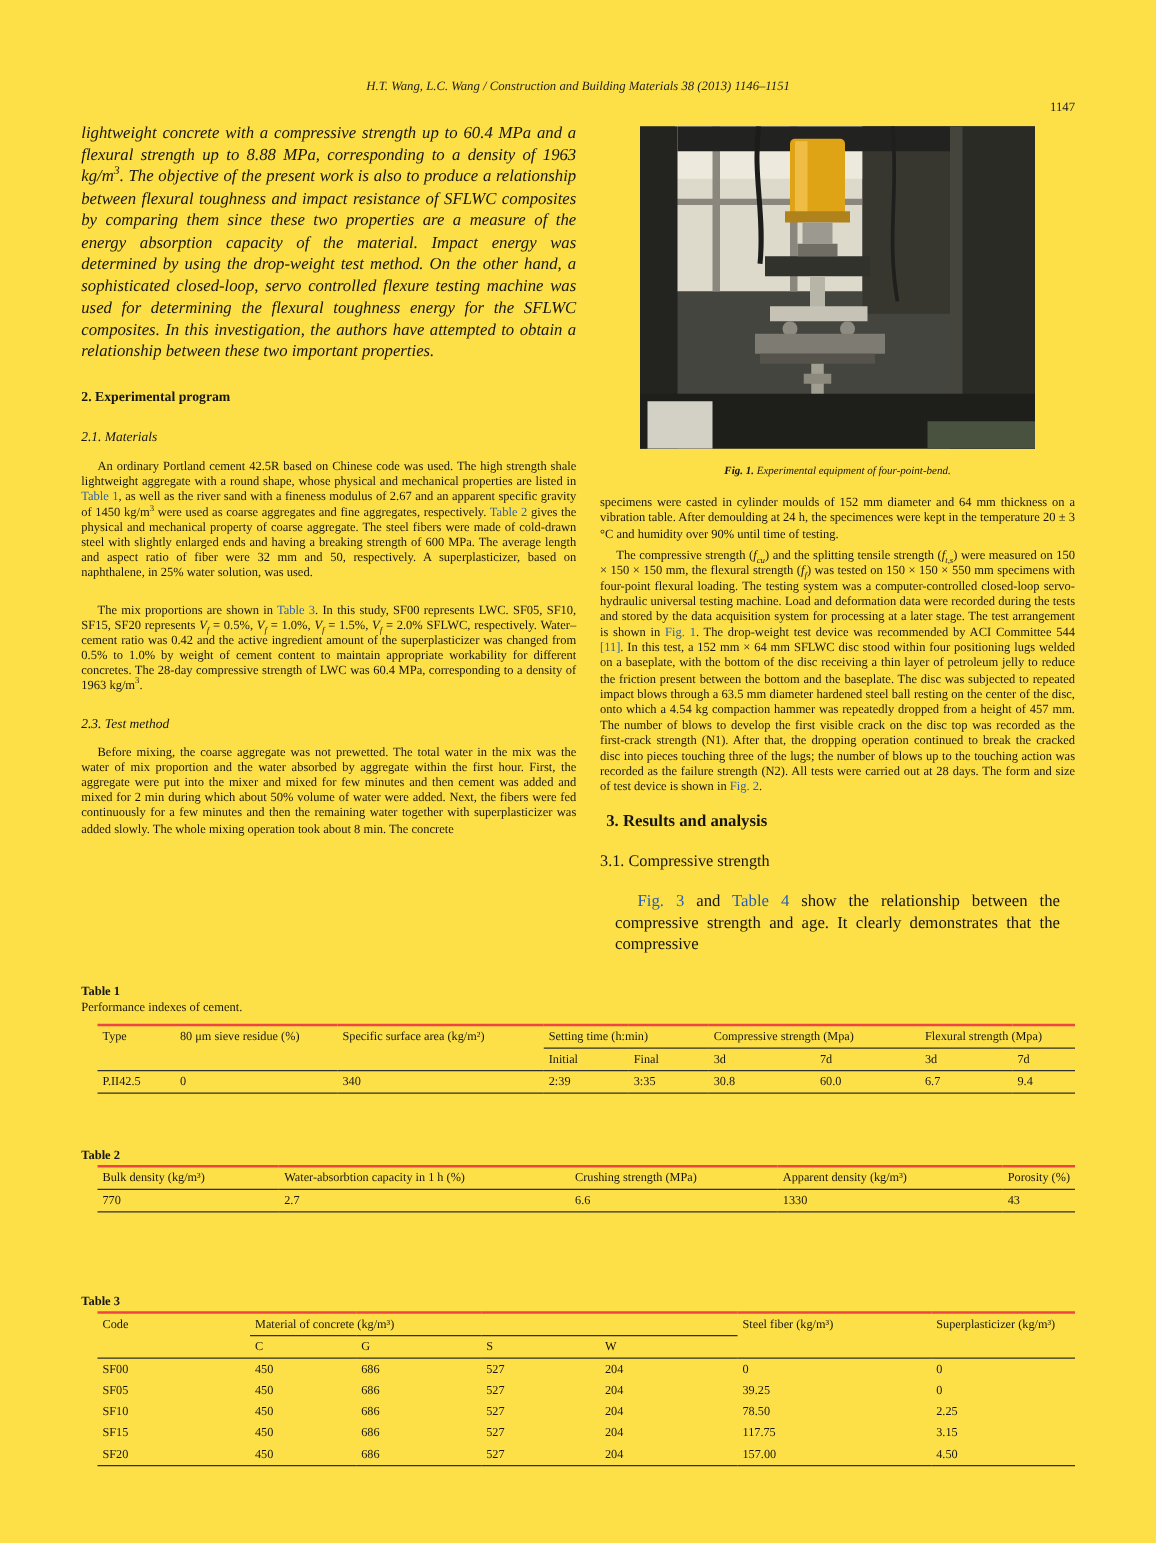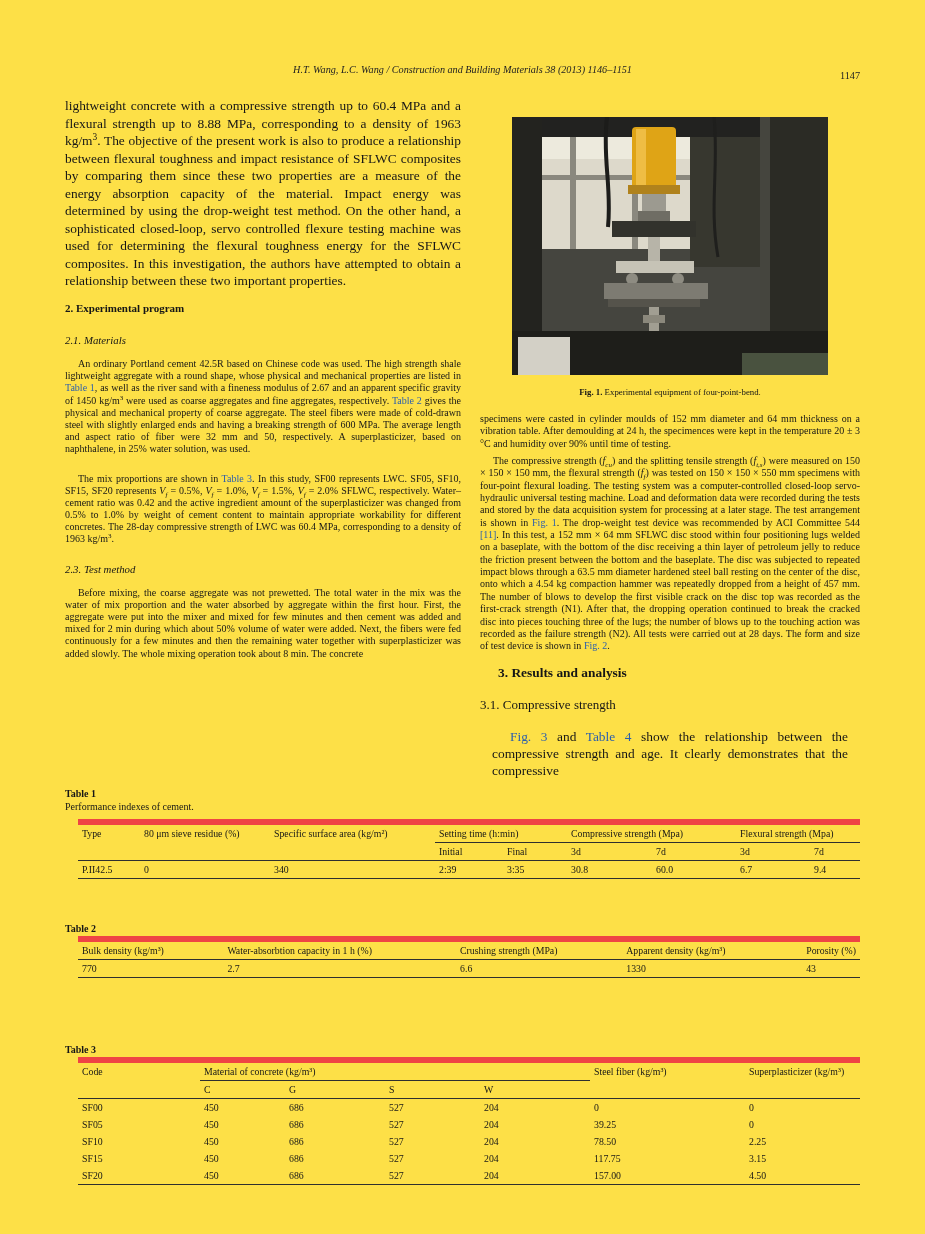--- a/index.html
+++ b/index.html
@@ -12,47 +12,47 @@
   .ref  { color:var(--link); }
   .i    { font-style:italic; }
   .b    { font-weight:bold; }
   .sup  { font-size:0.7em; vertical-align:super; line-height:0; }
   .isub { font-style:italic; font-size:0.7em; vertical-align:sub; line-height:0; }
 
   
   .running-head { position:absolute; top:64px; left:65px; width:795px;
                   font-size:10.2px; font-style:italic; color:#222; }
   .running-head .citation { text-align:center; }
-  .running-head .pagenum  { position:absolute; right:0; top:6px; font-style:normal; }
+  .running-head .pagenum  { position:absolute; right:0; top:17px; font-style:normal; }
 
   
   .col-left  { position:absolute; left:65px;  top:97px; width:396px; }
   .col-right { position:absolute; left:480px; top:97px; width:380px; }
 
-  .p-intro   { font-size:13.4px; line-height:1.31; text-align:justify; margin:0 0 12px; }
+  .p-intro   { font-size:13.4px; line-height:1.31; text-align:justify; margin:0 0 22px;font-style:italic; }
   .h-sec     { font-size:11px;   font-weight:700;  margin:0 0 20px; }
   .h-subsec  { font-size:10.8px; font-style:italic; font-weight:400; margin:0 0 12px; }
   .p-sm      { font-size:10px;   line-height:1.22; text-align:justify; margin:0 0 17px; }
   .indent    { text-indent:13px; }
 
   .fig        { margin:4px auto 0; width:316px; }
   .fig svg    { display:block; }
   .figcaption { font-size:8.8px; text-align:center; margin:12px 0 16px; }
   .p-xs       { font-size:10px; line-height:1.235; text-align:justify; margin:0 0 5px; }
-  .h-sec-lg   { font-size:13.4px; font-weight:700; margin:12px 18px 16px; }
+  .h-sec-lg   { font-size:13.4px; font-weight:700; margin:12px 5px 16px; }
   .h-subsec-lg{ font-size:13px; font-weight:400; margin:0 0 15px; }
   .p-lg       { font-size:13.4px; line-height:1.3; text-align:justify; margin:12px; }
   .indent-lg  { text-indent:18px; }
 
   
   .tables      { position:absolute; left:65px; top:788px; width:795px; }
   .tbl-label   { font-size:10px; font-weight:700; margin:0 0 2px; }
   .tbl-caption { font-size:10px; margin:0 0 7px; }
   .jtable { border-collapse:collapse; margin-left:13px; width:782px; font-size:9.8px;
-            border-top:6px solid #ef4444; border-bottom:1px solid #2f2f2f; }
+            border-top:2px solid #ef4444; border-bottom:1px solid #2f2f2f; }
   .jtable th, .jtable td { text-align:left; font-weight:400; vertical-align:top;
                            padding:3px 4px; white-space:nowrap; }
   .jtable thead th, .jtable thead td { border-bottom:1px solid #2f2f2f; }
   .tbl-block { margin-bottom:44px; }
   .gap-lg    { margin-bottom:66px; }
 </style>
 </head>
 <body>
 
 <div class="page">
@@ -66,21 +66,21 @@
     <p class="p-intro"><span>lightweight concrete with a compressive strength up to 60.4 MPa and a flexural strength up to 8.88 MPa, corresponding to a density of 1963 kg/m</span><span class="sup">3</span><span>. The objective of the present work is also to produce a relationship between flexural toughness and impact resistance of SFLWC composites by comparing them since these two properties are a measure of the energy absorption capacity of the material. Impact energy was determined by using the drop-weight test method. On the other hand, a sophisticated closed-loop, servo controlled flexure testing machine was used for determining the flexural toughness energy for the SFLWC composites. In this investigation, the authors have attempted to obtain a relationship between these two important properties.</span></p>
     <h2 class="h-sec">2. Experimental program</h2>
     <h3 class="h-subsec">2.1. Materials</h3>
     <p class="p-sm indent"><span>An ordinary Portland cement 42.5R based on Chinese code was used. The high strength shale lightweight aggregate with a round shape, whose physical and mechanical properties are listed in </span><span class="ref">Table 1</span><span>, as well as the river sand with a fineness modulus of 2.67 and an apparent specific gravity of 1450 kg/m</span><span class="sup">3</span><span> were used as coarse aggregates and fine aggregates, respectively. </span><span class="ref">Table 2</span><span> gives the physical and mechanical property of coarse aggregate. The steel fibers were made of cold-drawn steel with slightly enlarged ends and having a breaking strength of 600 MPa. The average length and aspect ratio of fiber were 32 mm and 50, respectively. A superplasticizer, based on naphthalene, in 25% water solution, was used.</span></p>
     <p class="p-sm indent"><span>The mix proportions are shown in </span><span class="ref">Table 3</span><span>. In this study, SF00 represents LWC. SF05, SF10, SF15, SF20 represents </span><span class="i">V</span><span class="isub">f</span><span> = 0.5%, </span><span class="i">V</span><span class="isub">f</span><span> = 1.0%, </span><span class="i">V</span><span class="isub">f</span><span> = 1.5%, </span><span class="i">V</span><span class="isub">f</span><span> = 2.0% SFLWC, respectively. Water–cement ratio was 0.42 and the active ingredient amount of the superplasticizer was changed from 0.5% to 1.0% by weight of cement content to maintain appropriate workability for different concretes. The 28-day compressive strength of LWC was 60.4 MPa, corresponding to a density of 1963 kg/m</span><span class="sup">3</span><span>.</span></p>
     <h3 class="h-subsec">2.3. Test method</h3>
     <p class="p-sm indent"><span>Before mixing, the coarse aggregate was not prewetted. The total water in the mix was the water of mix proportion and the water absorbed by aggregate within the first hour. First, the aggregate were put into the mixer and mixed for few minutes and then cement was added and mixed for 2 min during which about 50% volume of water were added. Next, the fibers were fed continuously for a few minutes and then the remaining water together with superplasticizer was added slowly. The whole mixing operation took about 8 min. The concrete</span></p>
   </div>
 
   <div class="col-right">
-    <figure class="fig" style="margin:20px auto 0;">
+    <figure class="fig" style="margin:4px auto 0;font-style:italic;">
       <svg width="316" height="258" viewBox="0 0 316 258" role="img" aria-label="photo of four-point-bend test equipment">
         <rect width="316" height="258" fill="#45453f"></rect>
         <rect x="28" y="0" width="150" height="132" fill="#ddd9cb"></rect>
         <rect x="28" y="0" width="150" height="42" fill="#edeadd"></rect>
         <rect x="58" y="0" width="6" height="132" fill="#8a887e"></rect>
         <rect x="120" y="0" width="6" height="132" fill="#8a887e"></rect>
         <rect x="28" y="58" width="150" height="5" fill="#8a887e"></rect>
         <rect x="178" y="0" width="138" height="150" fill="#37372f"></rect>
         <rect x="0" y="0" width="30" height="258" fill="#23231f"></rect>
         <rect x="248" y="0" width="68" height="258" fill="#2b2b25"></rect>

